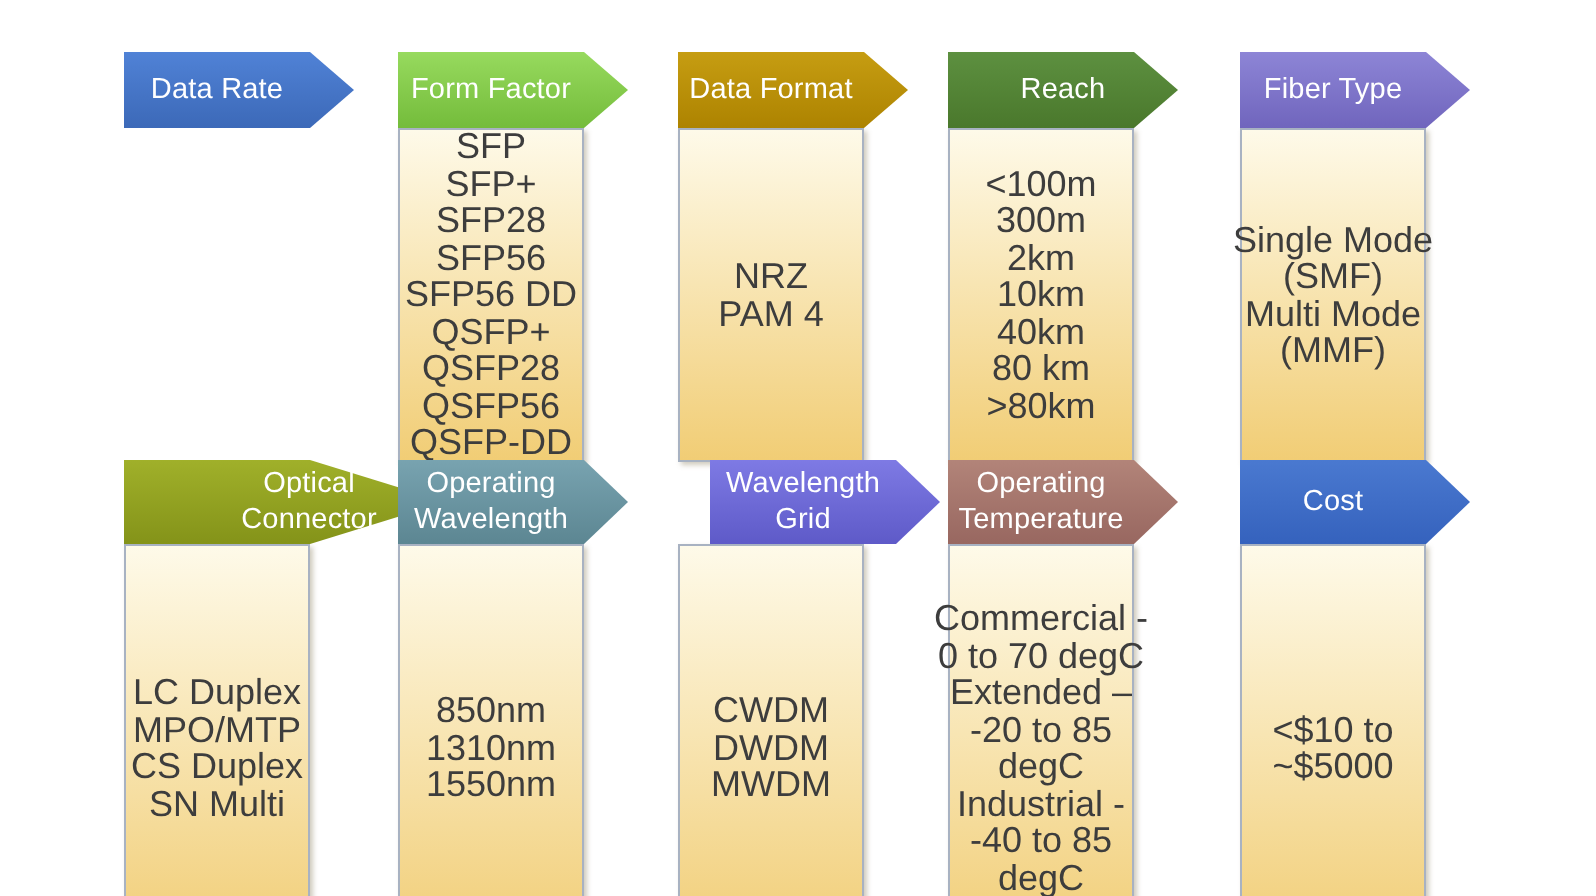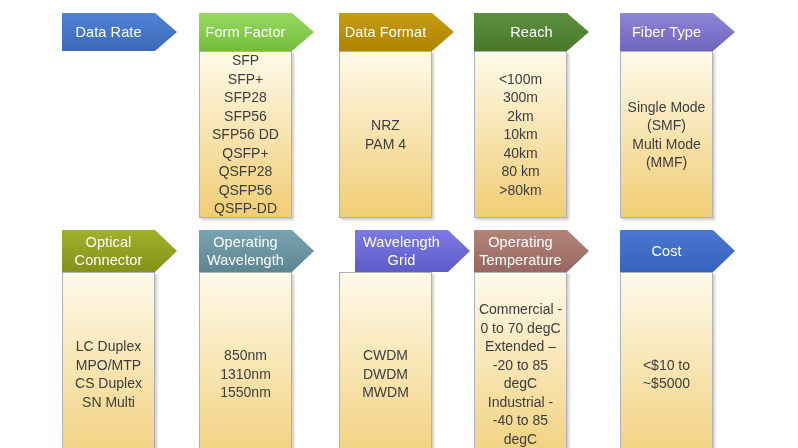--- a/index.html
+++ b/index.html
@@ -12,21 +12,21 @@
     position: relative;
     width: 798px;
     height: 448px;
     background: var(--background, #ffffff);
     overflow: hidden;
   }
   .column {
     position: absolute;
     width: 93px;
   }
-  .r1 { top: 13px; }
+  .r1 { top: 26px; }
   .r2 { top: 230px; }
   .c1 { left: 62px; }
   .c2 { left: 199px; }
   .c3 { left: 339px; }
   .c4 { left: 474px; }
   .c5 { left: 620px; border-radius: 19px; }
 
   .arrow {
     width: 115px;
     height: 38px;
@@ -49,21 +49,21 @@
     width: 93px;
     border: 1px solid var(--box-border, #a8b2c2);
     background: linear-gradient(180deg, var(--box-top, #fefae9) 0%, var(--box-bottom, #f1cd75) 100%);
     box-shadow: 1.5px 1.5px 2.5px rgba(150, 140, 110, 0.45);
     display: flex;
     flex-direction: column;
     justify-content: center;
     align-items: center;
     text-align: center;
     color: var(--body-text, #3d3d3d);
-    font-size: 14px;
+    font-size: 18px;
   }
   .r1 .box { height: 167px; }
   .r2 .box { height: 204px; }
   .box .line {
     line-height: 18.5px;
     white-space: nowrap;
   }
 </style>
 </head>
 <body>
@@ -124,21 +124,21 @@
     </div>
     <div class="box">
         <div class="line">Single Mode</div>
         <div class="line">(SMF)</div>
         <div class="line">Multi Mode</div>
         <div class="line">(MMF)</div>
       </div>
   </div>
 
   <div class="column r2 c1">
-    <div class="arrow" style="background: linear-gradient(rgb(160, 176, 42), rgb(132, 147, 25));">
+    <div class="arrow" style="background: linear-gradient(rgb(160, 176, 42), rgb(132, 147, 25)); padding-left: 46px;">
       <span class="arrow-label">Optical Connector</span>
     </div>
     <div class="box">
         <div class="line">LC Duplex</div>
         <div class="line">MPO/MTP</div>
         <div class="line">CS Duplex</div>
         <div class="line">SN Multi</div>
       </div>
   </div>
 

